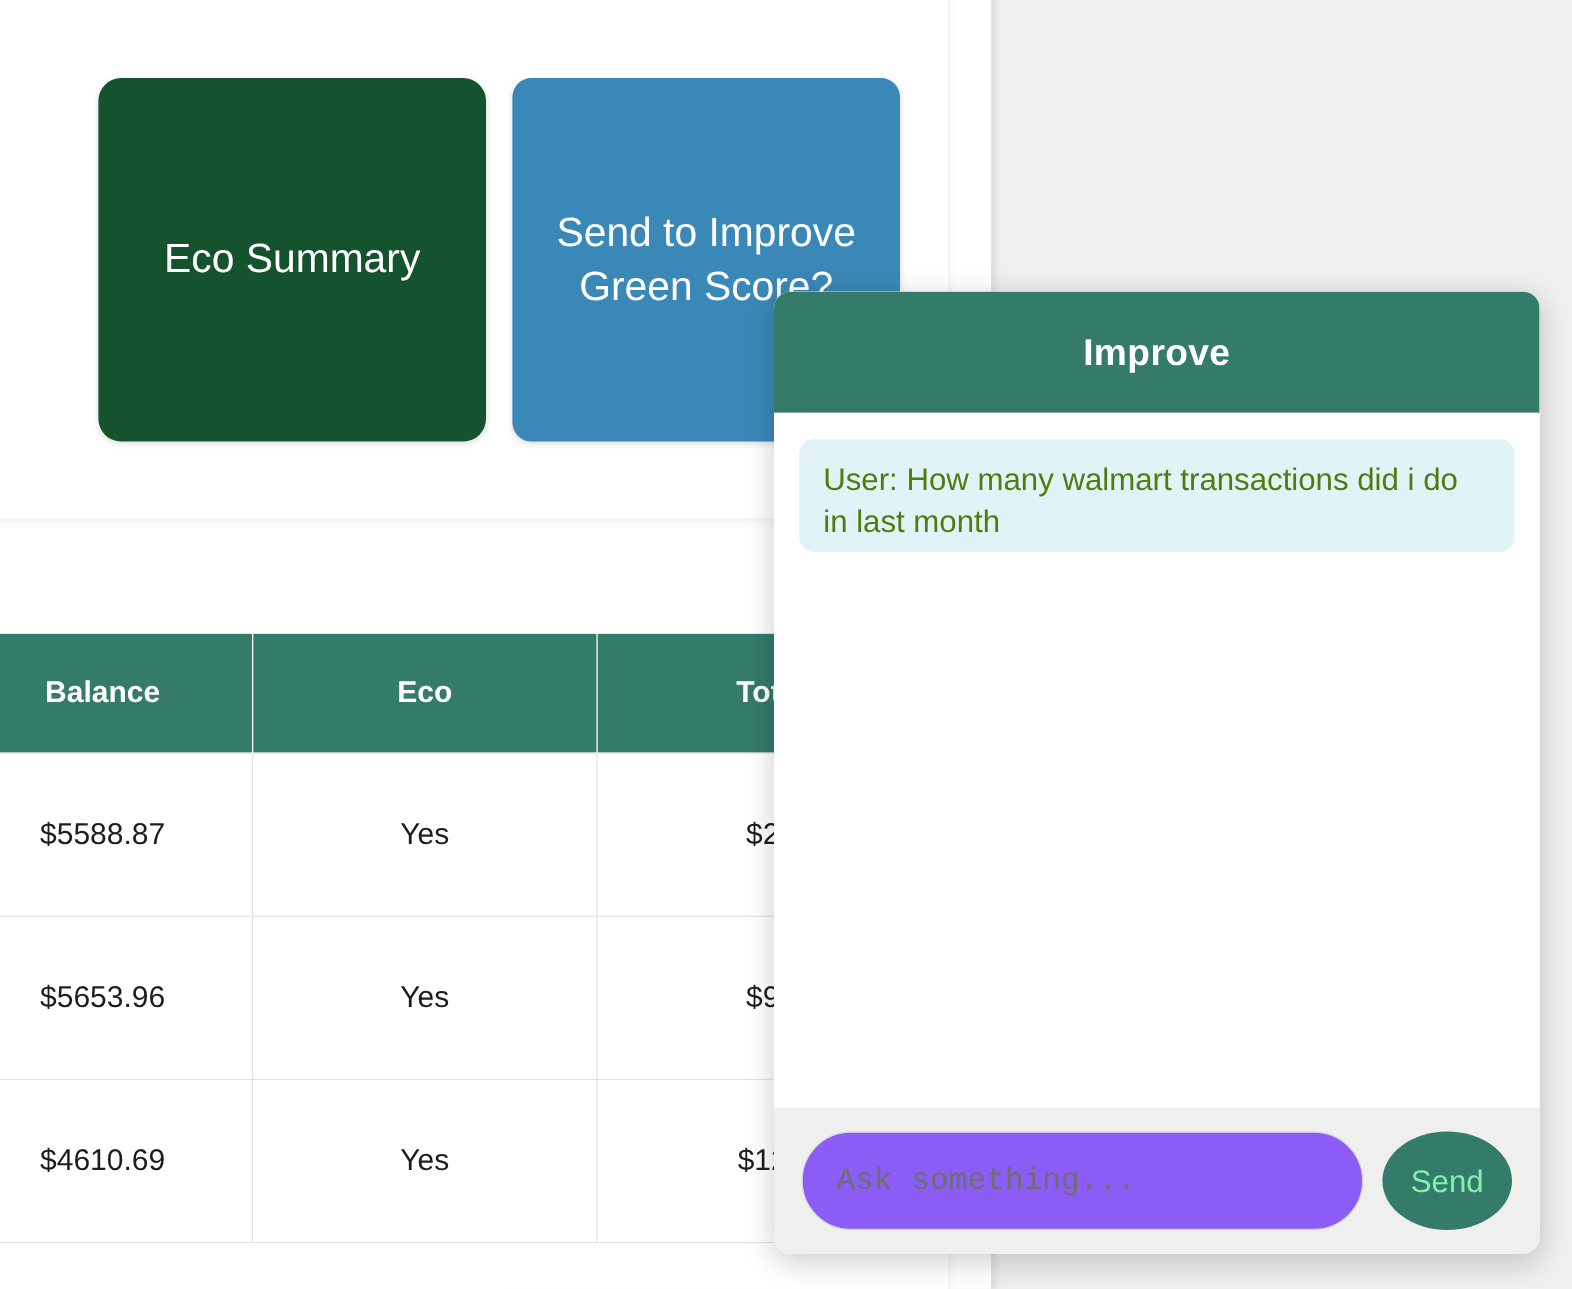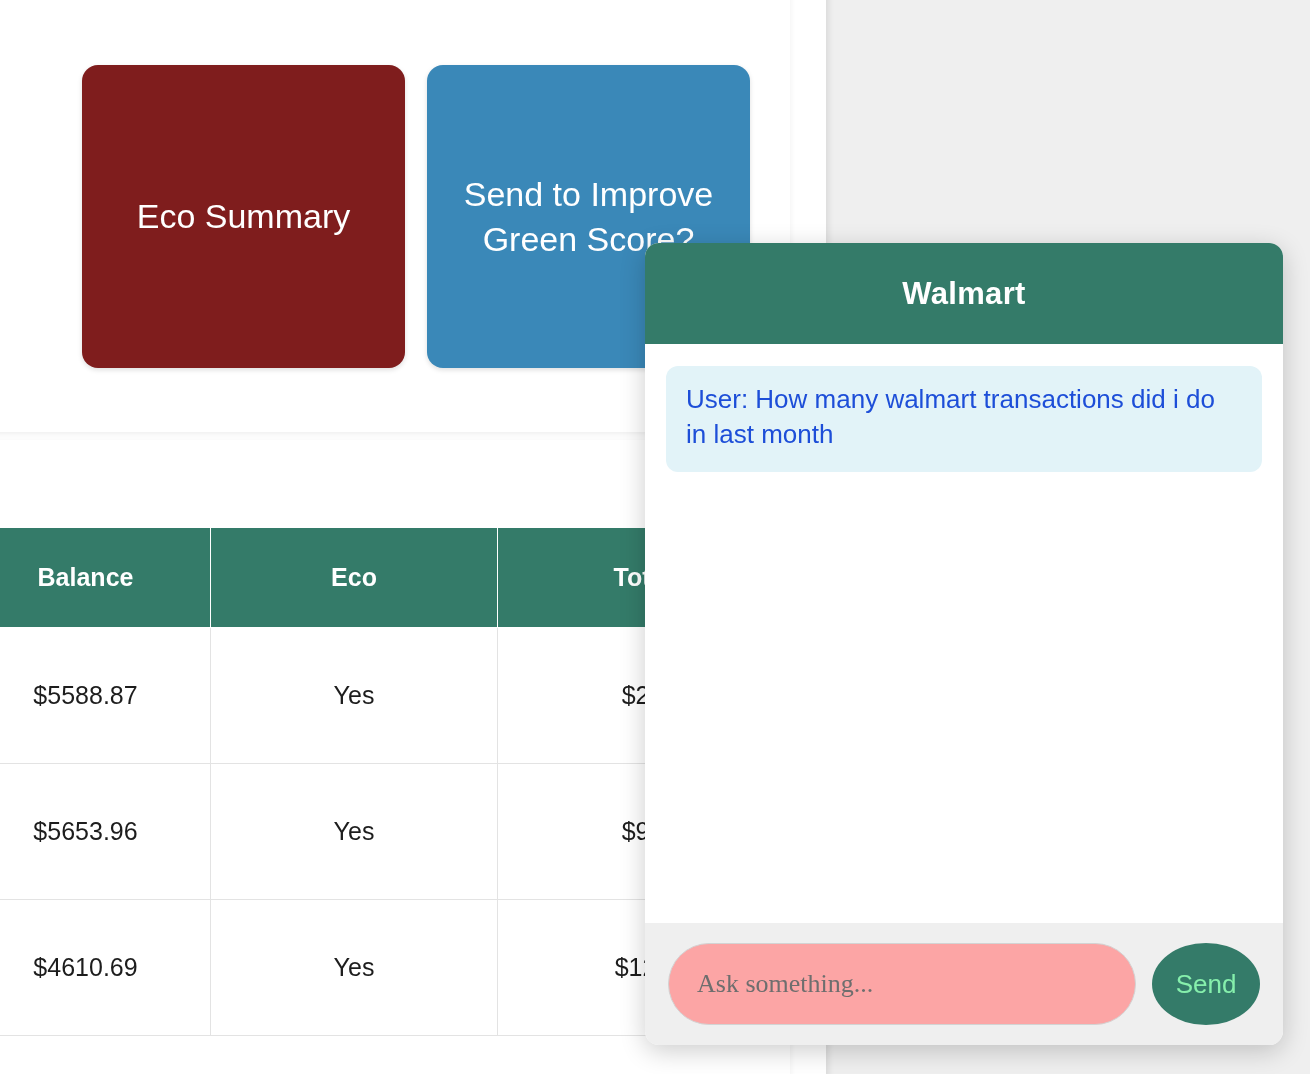--- a/index.html
+++ b/index.html
@@ -75,21 +75,22 @@
     text-align: center;
     cursor: pointer;
     display: flex;
     align-items: center;
     justify-content: center;
     padding: 0 26px;
     box-sizing: border-box;
     box-shadow: 0 2px 5px rgba(0,0,0,0.13);
   }
   .action-btn.eco {
-    background: #7f1d1d;
+    background: #14532d;
+    border-radius: 19px;
   }
   .action-btn.green-score {
     background: #3a88b8;
   }
 
   
   .table-card {
     position: absolute;
     left: -40px;
     top: 440px;
@@ -163,44 +164,44 @@
   .chatbot-body {
     flex: 1 1 auto;
     background: #ffffff;
     padding: 22px 21px 12px 21px;
     box-sizing: border-box;
     overflow-y: auto;
   }
   .chat-bubble {
     background: #e2f3f8;
     border-radius: 12px;
-    padding: 16px 20px 20px 20px;
+    padding: 16px 20px 8px 20px;
     margin-bottom: 22px;
-    color: #1d4ed8;
+    color: #4d7c0f;
     font-size: 26px;
     line-height: 1.34;
     word-wrap: break-word;
   }
   .chatbot-footer {
     flex: 0 0 122px;
     background: #efefef;
     display: flex;
     align-items: center;
     padding: 0 23px;
     gap: 16px;
     box-sizing: border-box;
   }
   .chat-input {
     flex: 1 1 auto;
     height: 82px;
     border-radius: 41px;
     border: 1px solid #d3d3d3;
-    background: #fca5a5;
+    background: #8b5cf6;
     padding: 0 28px;
-    font-family: Liberation Serif, serif;
+    font-family: Liberation Mono, monospace;
     font-size: 26px;
     color: #1d1d1d;
     box-sizing: border-box;
     outline: none;
   }
   .chat-input::placeholder {
     color: #6e6e6e;
   }
   .send-btn {
     flex: 0 0 auto;
@@ -268,21 +269,21 @@
           <td>$123</td>
           <td></td>
         </tr>
       </tbody>
     </table>
   </div>
 
   <div class="chatbot-panel">
 
     <div class="chatbot-header">
-      <span>Walmart</span>
+      <span>Improve</span>
     </div>
 
     <div class="chatbot-body">
       <div class="chat-bubble">User: How many walmart transactions did i do in last month</div>
     </div>
 
     <div class="chatbot-footer">
       <input class="chat-input" type="text" placeholder="Ask something..." style="">
       <button class="send-btn">Send</button>
     </div>

